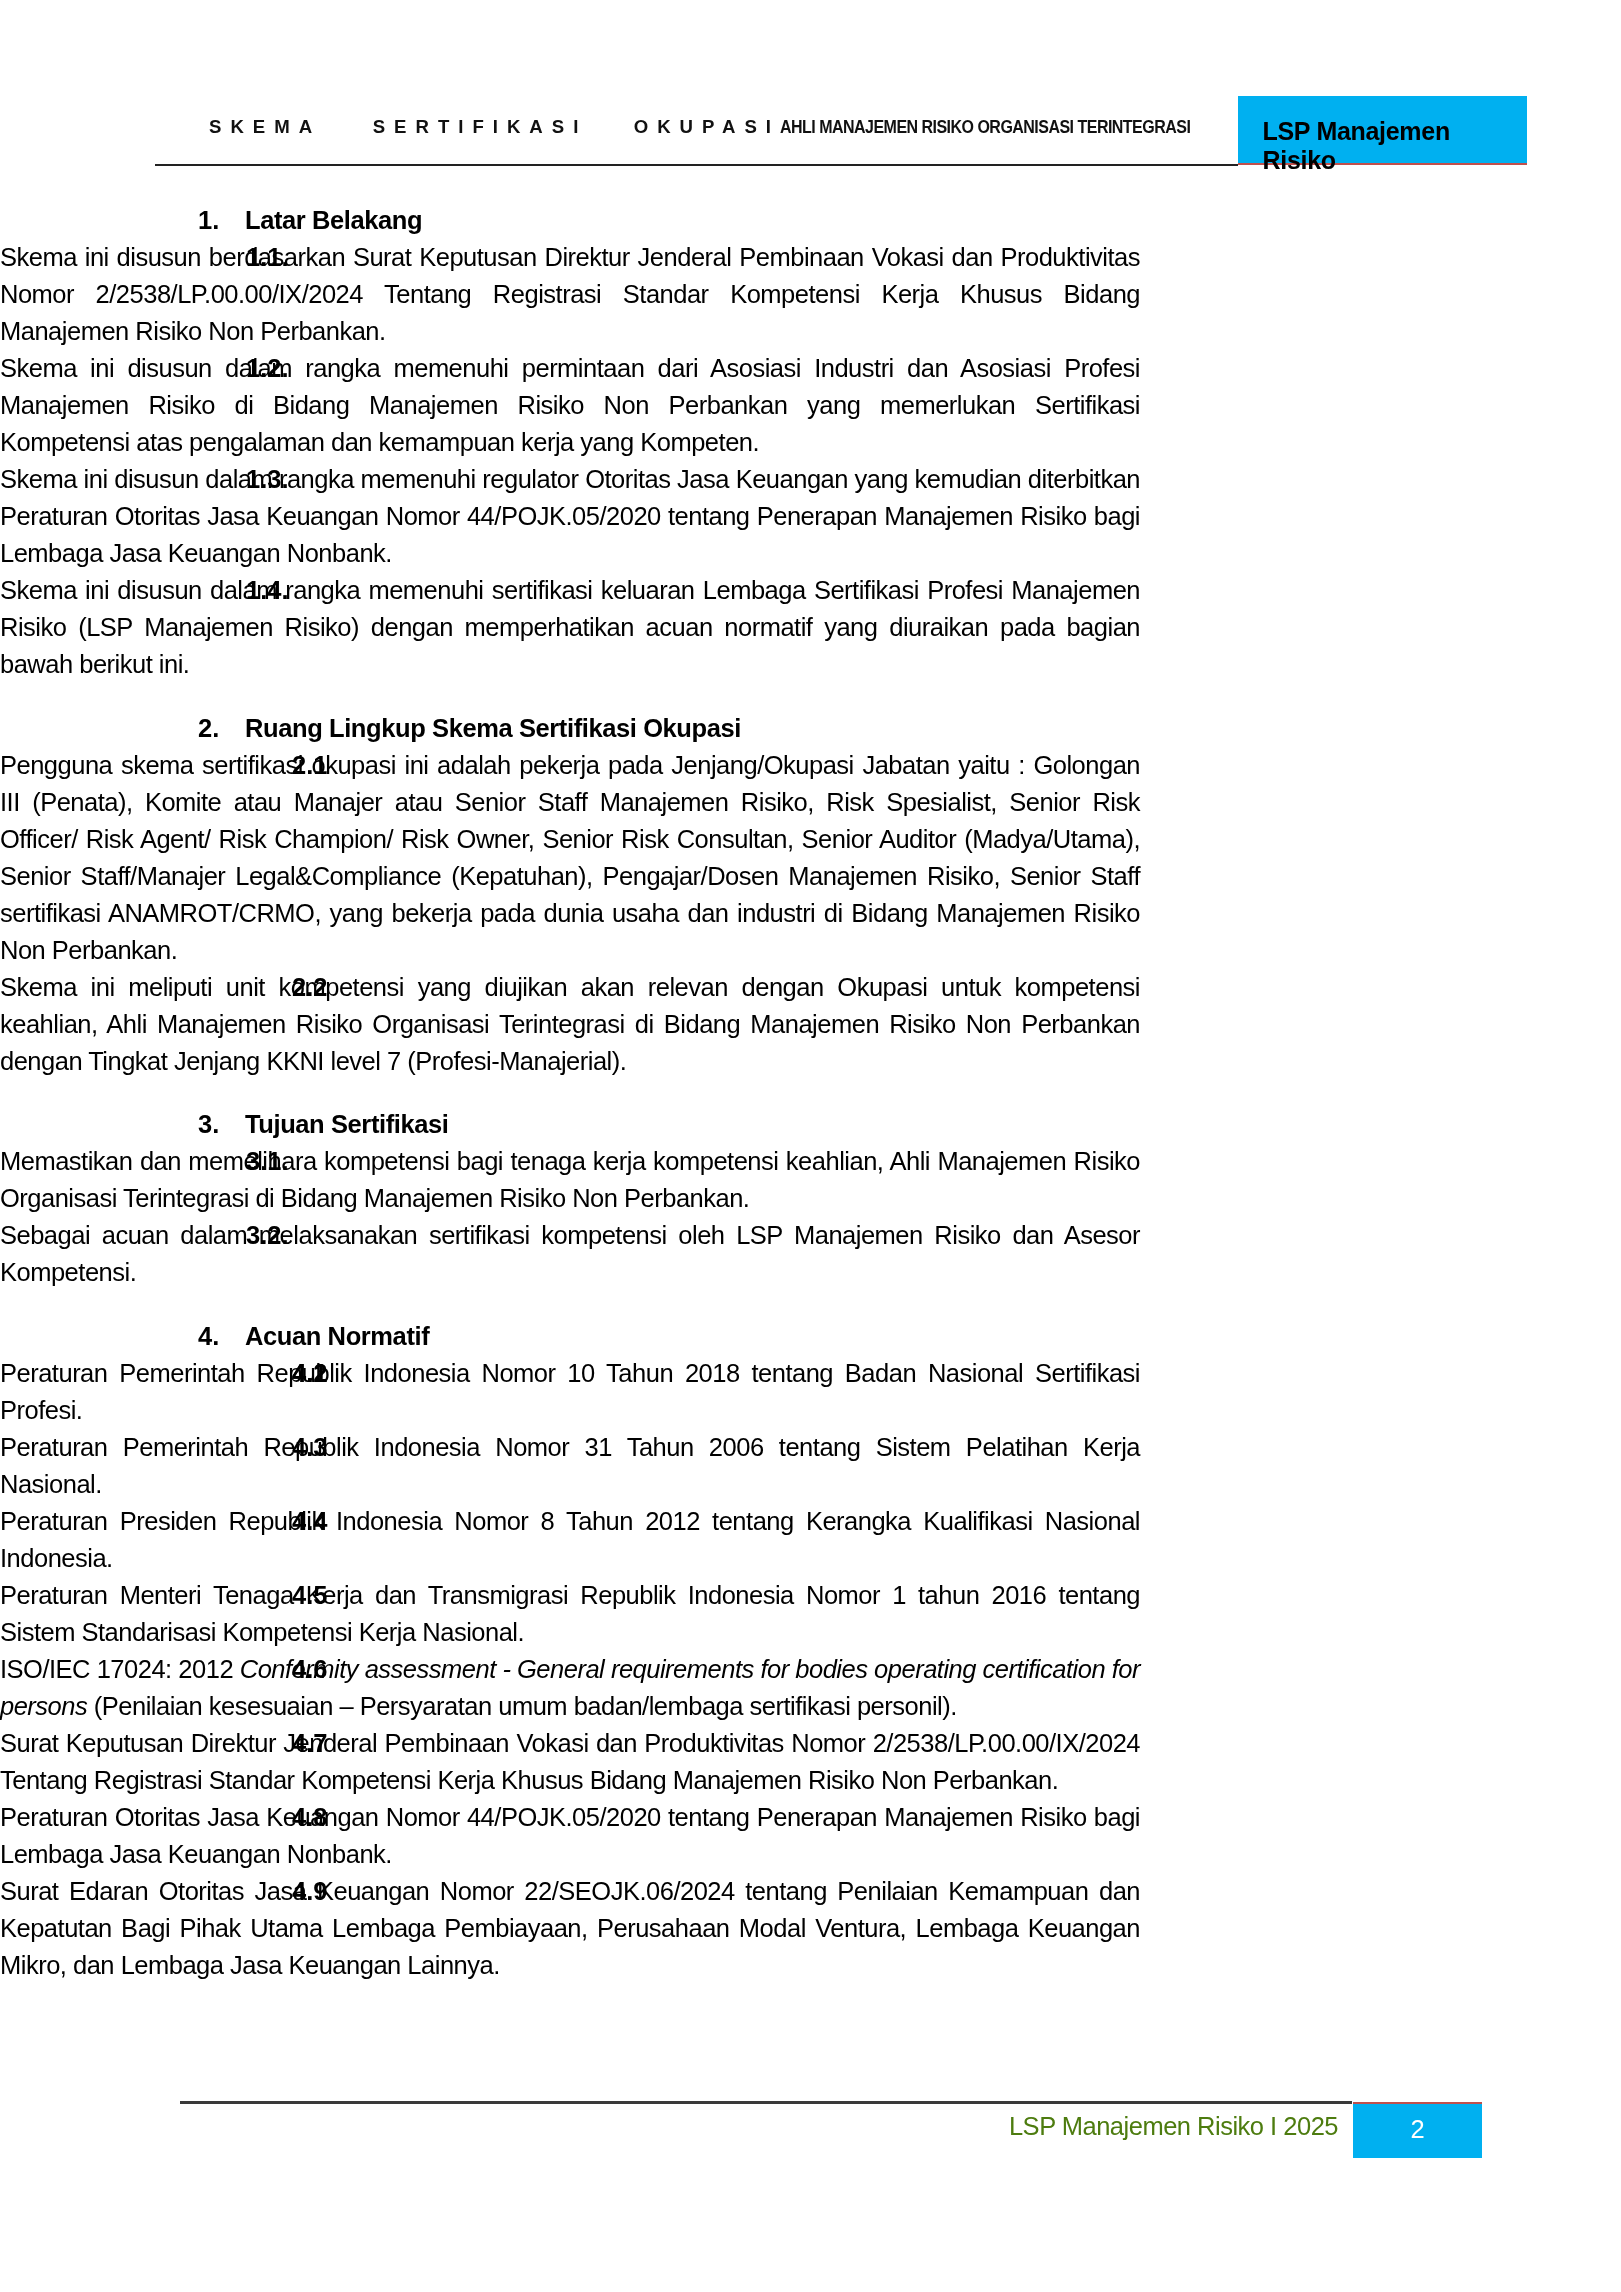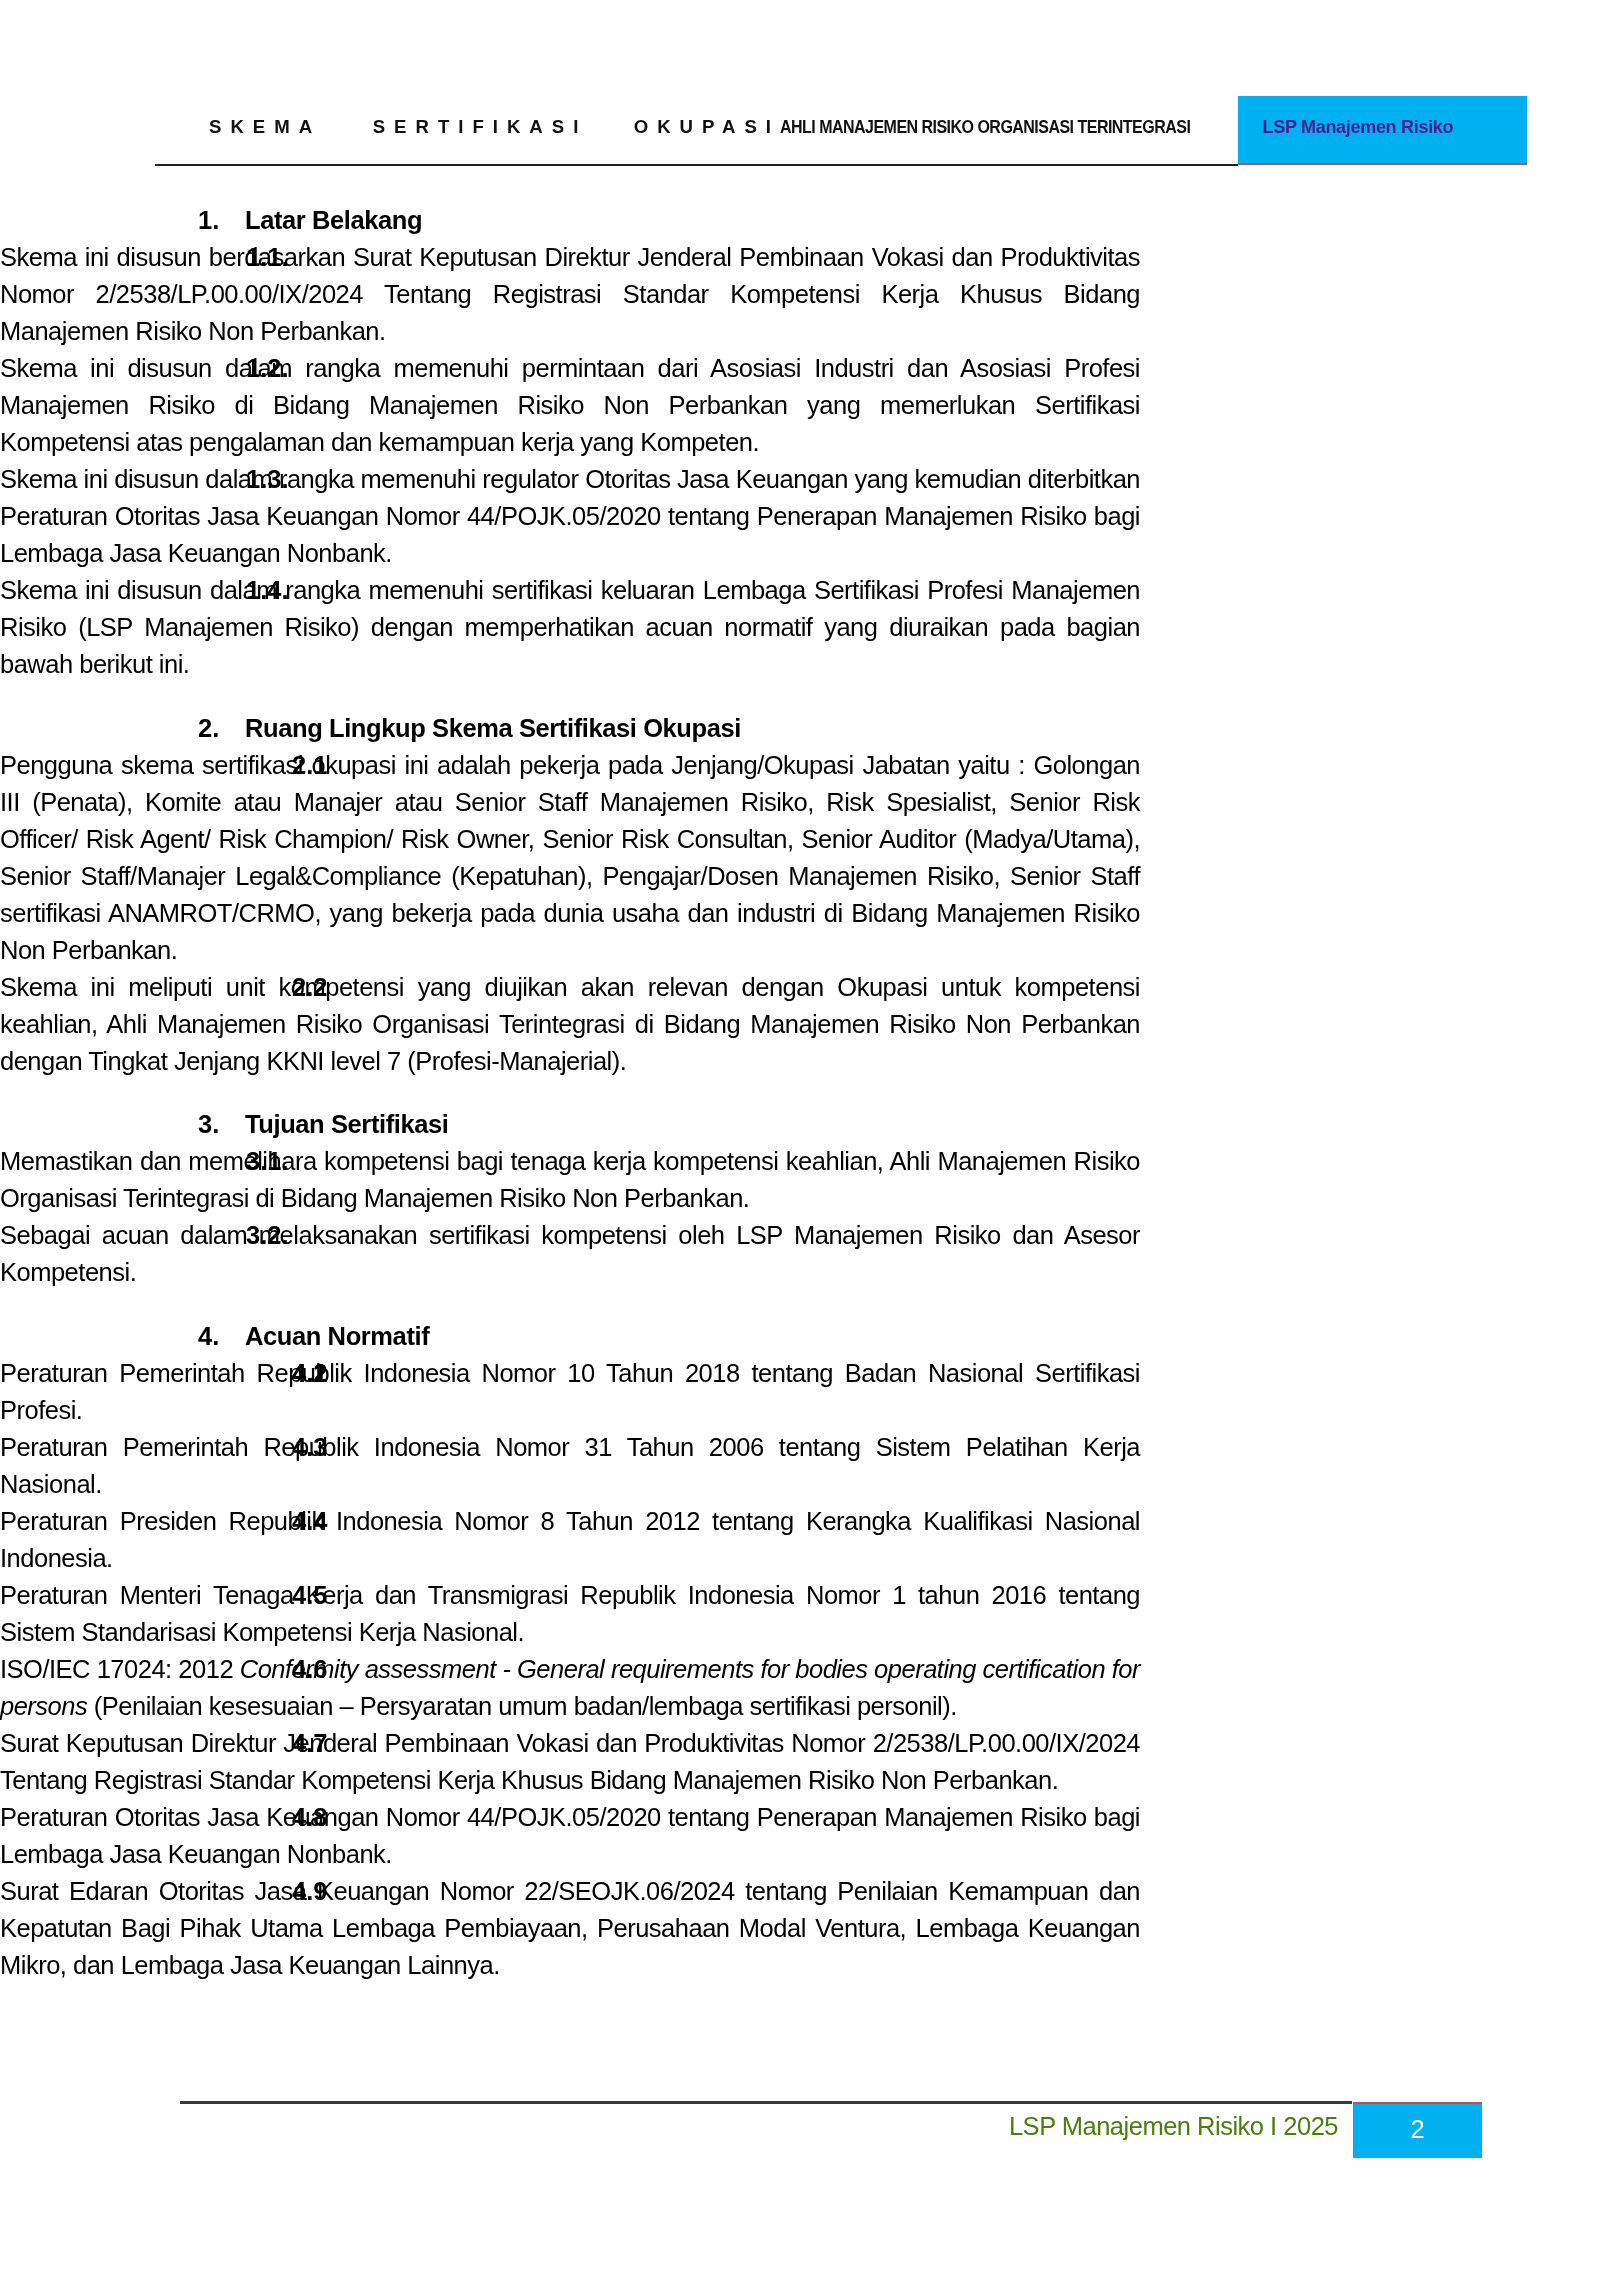--- a/index.html
+++ b/index.html
@@ -6,21 +6,21 @@
   body { width: 1621px; height: 2293px; position: relative; overflow: hidden;
          font-family: "Liberation Sans", "DejaVu Sans", sans-serif; color: #000; }
 
   
   .hdr-title { position: absolute; left: 173px; top: 116px; font-size: 18.6px; font-weight: bold;
                white-space: nowrap; color: #111; }
   .hdr-title .spaced { letter-spacing: 9px; margin-left: 36px; }
   .hdr-title .tight { letter-spacing: -0.6px; transform: scaleX(0.86); transform-origin: left center; display:inline-block; }
   .hdr-box { position: absolute; left: 1238px; top: 96px; width: 289px; height: 69px; background: #00b0f0;
              border-bottom: 2px solid #c0504d; box-sizing: border-box; }
-  .hdr-box span { position: absolute; left: 24.5px; top: 20.6px; font-size: 18px; font-weight: bold; color: #4c1d95;
+  .hdr-box span { position: absolute; left: 24.5px; top: 20.6px; font-size: 25px; font-weight: bold; color: #000000;
                   letter-spacing: -0.3px; }
   .hdr-rule { position: absolute; left: 155px; top: 164px; width: 1083px; height: 2px; background: #222; }
 
   
   .content { position: absolute; left: 0; top: 202px; width: 1621px; }
   .section { position: relative; margin-bottom: 26.5px; }
   .sec-head { position: relative; height: 37px; font-size: 25.5px; font-weight: bold; line-height: 37px; }
   .sec-num { position: absolute; left: 198px; }
   .sec-title { position: absolute; left: 245px; letter-spacing: -0.4px; }
   .item { position: relative; width: 1140px; font-size: 25.5px; line-height: 37px; }

